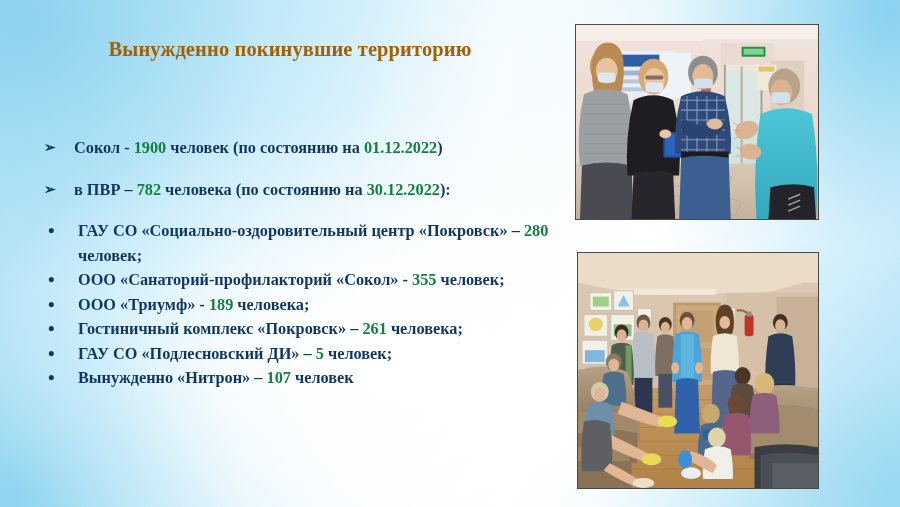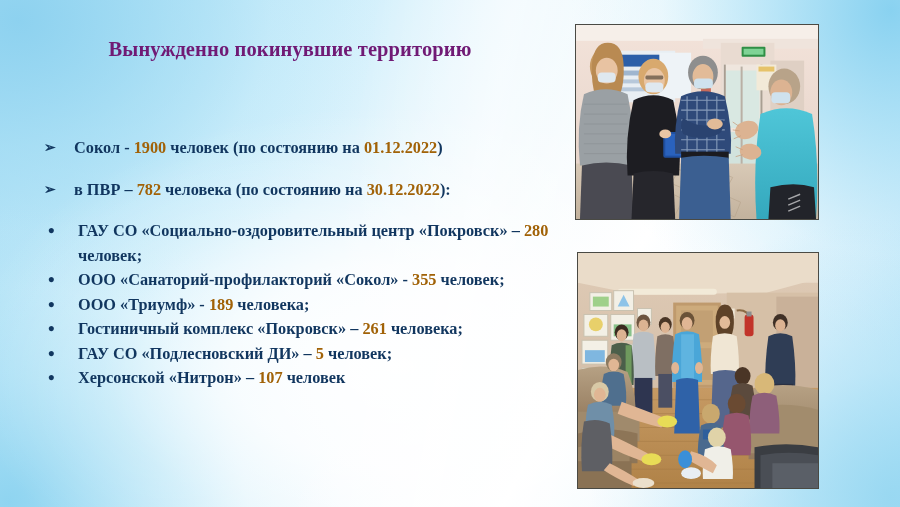--- a/index.html
+++ b/index.html
@@ -88,21 +88,21 @@
   }
   .slide-title {
     position: absolute;
     left: 44px;
     top: 36px;
     width: 492px;
     text-align: center;
     font-size: 20.5px;
     line-height: 27px;
     font-weight: bold;
-    color: #701a75;
+    color: #a16207;
     letter-spacing: 0.1px;
   }
   .bullets {
     position: absolute;
     left: 44px;
     top: 136px;
     width: 512px;
   }
   .bullet {
     position: relative;
@@ -131,21 +131,21 @@
     font-size: 14px;
   }
   .bullet.dot .bul-mark {
     font-size: 19px;
     padding-left: 4px;
   }
   .bul-text {
     flex: 1 1 auto;
   }
   .hl {
-    color: #a16207;
+    color: #15803d;
   }
 
   
   .photo-frame {
     position: absolute;
     border: 1px solid #4a4a44;
     box-sizing: border-box;
     overflow: hidden;
     background: #d8cfc4;
   }
@@ -211,21 +211,21 @@
         <div class="bullet dot">
           <span class="bul-mark">•</span>
           <span class="bul-text"><span>Гостиничный комплекс «Покровск» – </span><span class="hl">261</span><span> человека;</span></span>
         </div>
         <div class="bullet dot">
           <span class="bul-mark">•</span>
           <span class="bul-text"><span>ГАУ СО «Подлесновский ДИ» – </span><span class="hl">5</span><span> человек;</span></span>
         </div>
         <div class="bullet dot">
           <span class="bul-mark">•</span>
-          <span class="bul-text"><span>Херсонской «Нитрон» – </span><span class="hl">107</span><span> человек</span></span>
+          <span class="bul-text"><span>Вынужденно «Нитрон» – </span><span class="hl">107</span><span> человек</span></span>
         </div>
       </div>
 
   </div>
 
   <div class="photo-frame" id="photo-top">
     <div class="photo-inner">
       <svg class="ph-svg" viewBox="0 0 244 196" preserveAspectRatio="none" aria-hidden="true">
         <defs>
           <linearGradient id="wallA" x1="0" y1="0" x2="0" y2="1">

